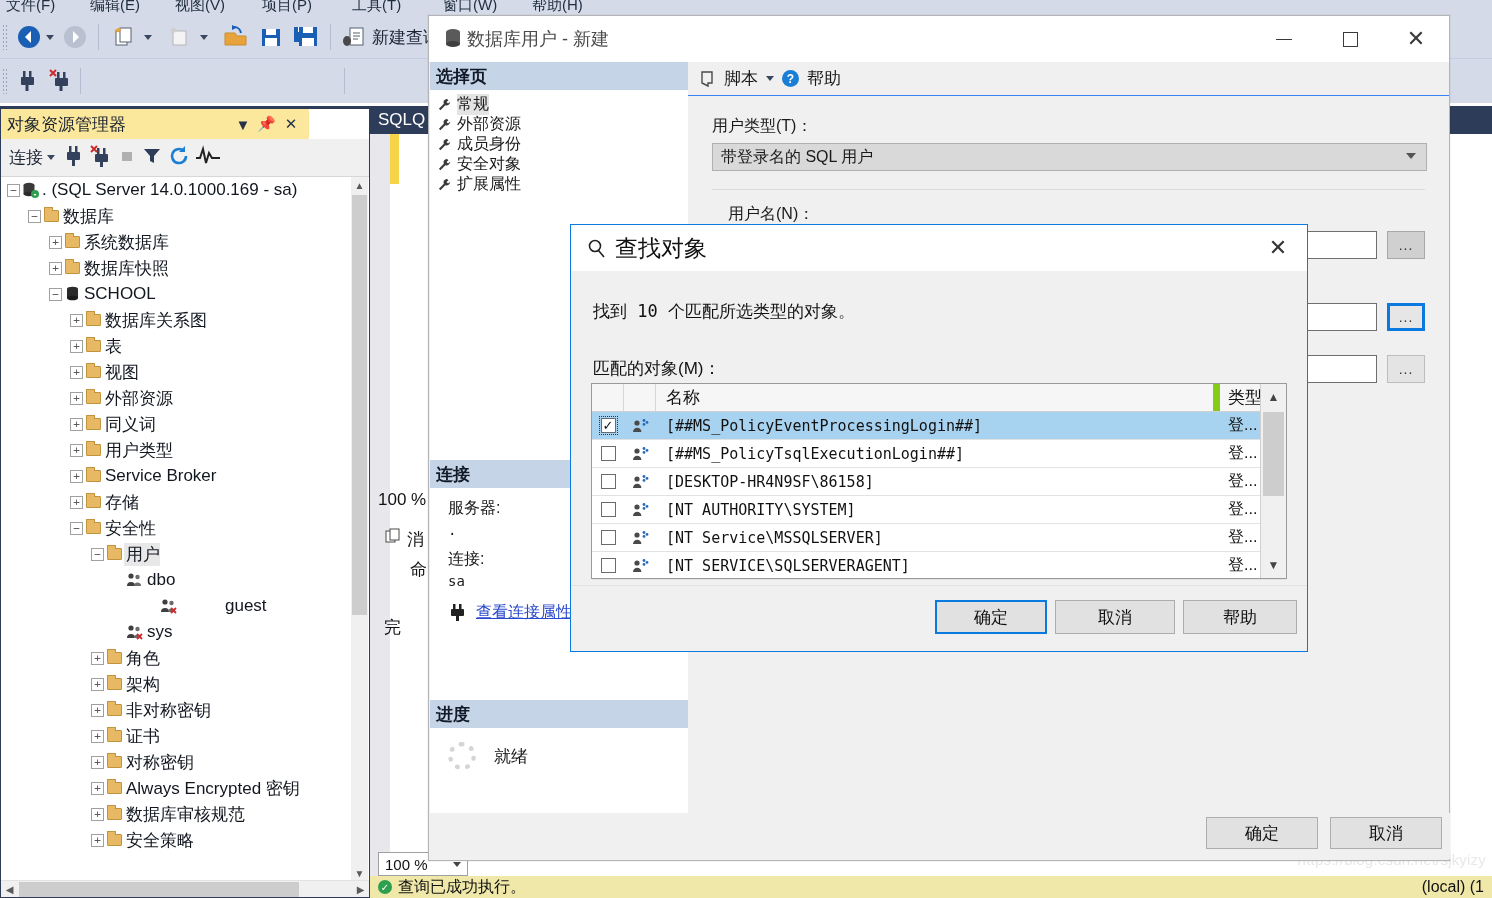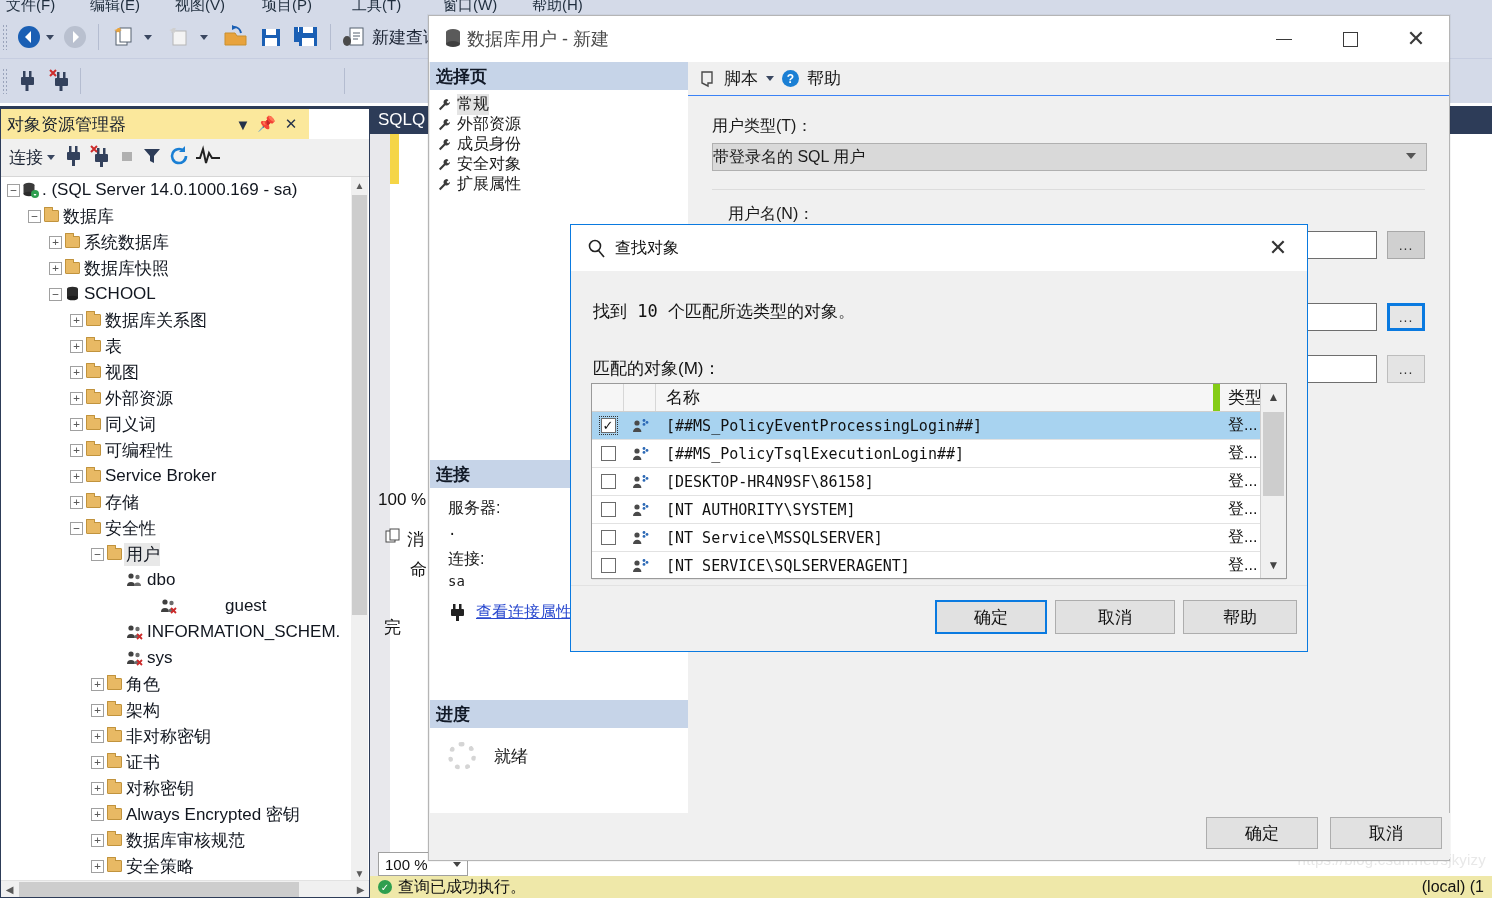--- a/index.html
+++ b/index.html
@@ -133,21 +133,21 @@
   .prog-body { display:flex; align-items:center; gap:18px; padding:14px 0 0 18px; font-size:17px; color:#1a1a1a;}
   .spinner { width:28px; height:28px; border-radius:50%; border:5px dotted #d5d5d5; }
 
   .right-pane { position:absolute; left:259px; top:46px; width:761px; height:752px; background:#f0f0f0; }
   .script-bar { height:34px; display:flex; align-items:center; gap:8px; padding-left:10px; font-size:17px; color:#1a1a1a;
                 border-bottom:1px solid #3b82f6; }
   .qmark { width:17px;height:17px;border-radius:50%;background:#1a7fd4;color:#fff;font-size:12px;font-weight:bold;
            display:flex;align-items:center;justify-content:center;}
   .fld-label { font-size:16px; color:#1a1a1a; }
   .combo-ro { height:28px; background:#d9d9d9; border:1px solid #b0b0b0; display:flex; align-items:center;
-              font-size:16px; color:#1a1a1a; position:relative;}
+              padding-left:8px; font-size:16px; color:#1a1a1a; position:relative;}
   .combo-ro .ca { position:absolute; right:10px; top:9px; width:0;height:0;
     border-left:5px solid transparent;border-right:5px solid transparent;border-top:6px solid #555;}
   .txtfield { height:28px; background:#ffffff; border:1px solid #6e6e6e; display:flex; align-items:center;
               padding-left:6px; font-size:15px; color:#111; font-family:"DejaVu Sans Mono", monospace;}
   .dots-btn { width:38px; height:28px; background:#d0d0d0; border:1px solid #a8a8a8;
               display:flex; align-items:center; justify-content:center; font-size:14px; color:#333; letter-spacing:1px;}
   .dots-btn.focus { border:3px solid #0a7ae0; background:#e6e6e6;}
   .dots-btn.light { background:#e4e4e4; border:1px solid #bdbdbd;}
   .hrule { height:1px; background:#dcdcdc; }
 
@@ -157,21 +157,21 @@
     display:flex; align-items:center; justify-content:center; font-family:"Liberation Sans", sans-serif;
   }
 
   
   .dlg-find {
     position:absolute; left:570px; top:224px; width:738px; height:428px;
     background:#f0f0f0; border:1px solid #0a7ae0;
   }
   .find-title { position:absolute; left:0; top:0; width:736px; height:46px; background:#ffffff;
                 display:flex; align-items:center; padding-left:16px; }
-  .find-title .txt { font-size:16px; color:#111; margin-left:8px; }
+  .find-title .txt { font-size:23px; color:#111; margin-left:8px; }
   .find-close { position:absolute; right:0; top:0; width:58px; height:46px; display:flex; align-items:center; justify-content:center;
                 font-size:22px; color:#333; }
   .found-text { position:absolute; left:22px; top:75px; font-size:17px; color:#111; font-family:"DejaVu Sans Mono","Liberation Sans",monospace;}
   .match-label { position:absolute; left:22px; top:132px; font-size:17px; color:#111;}
   .grid-wrap { position:absolute; left:20px; top:158px; width:696px; height:196px; border:1px solid #9a9a9a; background:#fff; }
   .grid-head { display:flex; height:28px; background:#f6f6f6; border-bottom:1px solid #d0d0d0; font-size:17px; color:#111;}
   .gh-chk { width:32px; border-right:1px solid #d7d7d7;}
   .gh-ic { width:32px; border-right:1px solid #d7d7d7;}
   .gh-name { flex:1; padding-left:10px; display:flex; align-items:center; border-right:7px solid #84cc16;}
   .gh-type { width:66px; padding-left:8px; display:flex; align-items:center;}
@@ -481,21 +481,21 @@
           <span class="ic">
             <span class="folder"></span>
           </span>
           <span class="lb">同义词</span>
         </div>
         <div class="tr" style="padding-left: 69px;">
           <span class="exp">+</span>
           <span class="ic">
             <span class="folder"></span>
           </span>
-          <span class="lb">可编程性</span>
+          <span class="lb">用户类型</span>
         </div>
         <div class="tr" style="padding-left: 69px;">
           <span class="exp">+</span>
           <span class="ic">
             <span class="folder"></span>
           </span>
           <span class="lb">Service Broker</span>
         </div>
         <div class="tr" style="padding-left: 69px;">
           <span class="exp">+</span>
@@ -535,33 +535,20 @@
           <span class="ic">
             <svg width="18" height="16" viewBox="0 0 18 16">
               <circle cx="5" cy="4" r="2.6" fill="#3f3f3f"></circle>
               <path d="M1 14 a4 4 0 0 1 8 0 z" fill="#3f3f3f"></path>
               <circle cx="11.5" cy="5" r="2.2" fill="#6b6b6b"></circle>
               <path d="M8 14 a3.5 3.5 0 0 1 7 0 z" fill="#6b6b6b"></path>
               <path d="M11 10 l5 5 M16 10 l-5 5" stroke="#cc2b2b" stroke-width="1.8"></path>
             </svg>
           </span>
           <span class="lb">guest</span>
-        </div>
-        <div class="tr" style="padding-left: 111px;">
-          <span class="exp none"></span>
-          <span class="ic">
-            <svg width="18" height="16" viewBox="0 0 18 16">
-              <circle cx="5" cy="4" r="2.6" fill="#3f3f3f"></circle>
-              <path d="M1 14 a4 4 0 0 1 8 0 z" fill="#3f3f3f"></path>
-              <circle cx="11.5" cy="5" r="2.2" fill="#6b6b6b"></circle>
-              <path d="M8 14 a3.5 3.5 0 0 1 7 0 z" fill="#6b6b6b"></path>
-              <path d="M11 10 l5 5 M16 10 l-5 5" stroke="#cc2b2b" stroke-width="1.8"></path>
-            </svg>
-          </span>
-          <span class="lb">INFORMATION_SCHEM.</span>
         </div>
         <div class="tr" style="padding-left: 111px;">
           <span class="exp none"></span>
           <span class="ic">
             <svg width="18" height="16" viewBox="0 0 18 16">
               <circle cx="5" cy="4" r="2.6" fill="#3f3f3f"></circle>
               <path d="M1 14 a4 4 0 0 1 8 0 z" fill="#3f3f3f"></path>
               <circle cx="11.5" cy="5" r="2.2" fill="#6b6b6b"></circle>
               <path d="M8 14 a3.5 3.5 0 0 1 7 0 z" fill="#6b6b6b"></path>
               <path d="M11 10 l5 5 M16 10 l-5 5" stroke="#cc2b2b" stroke-width="1.8"></path>

